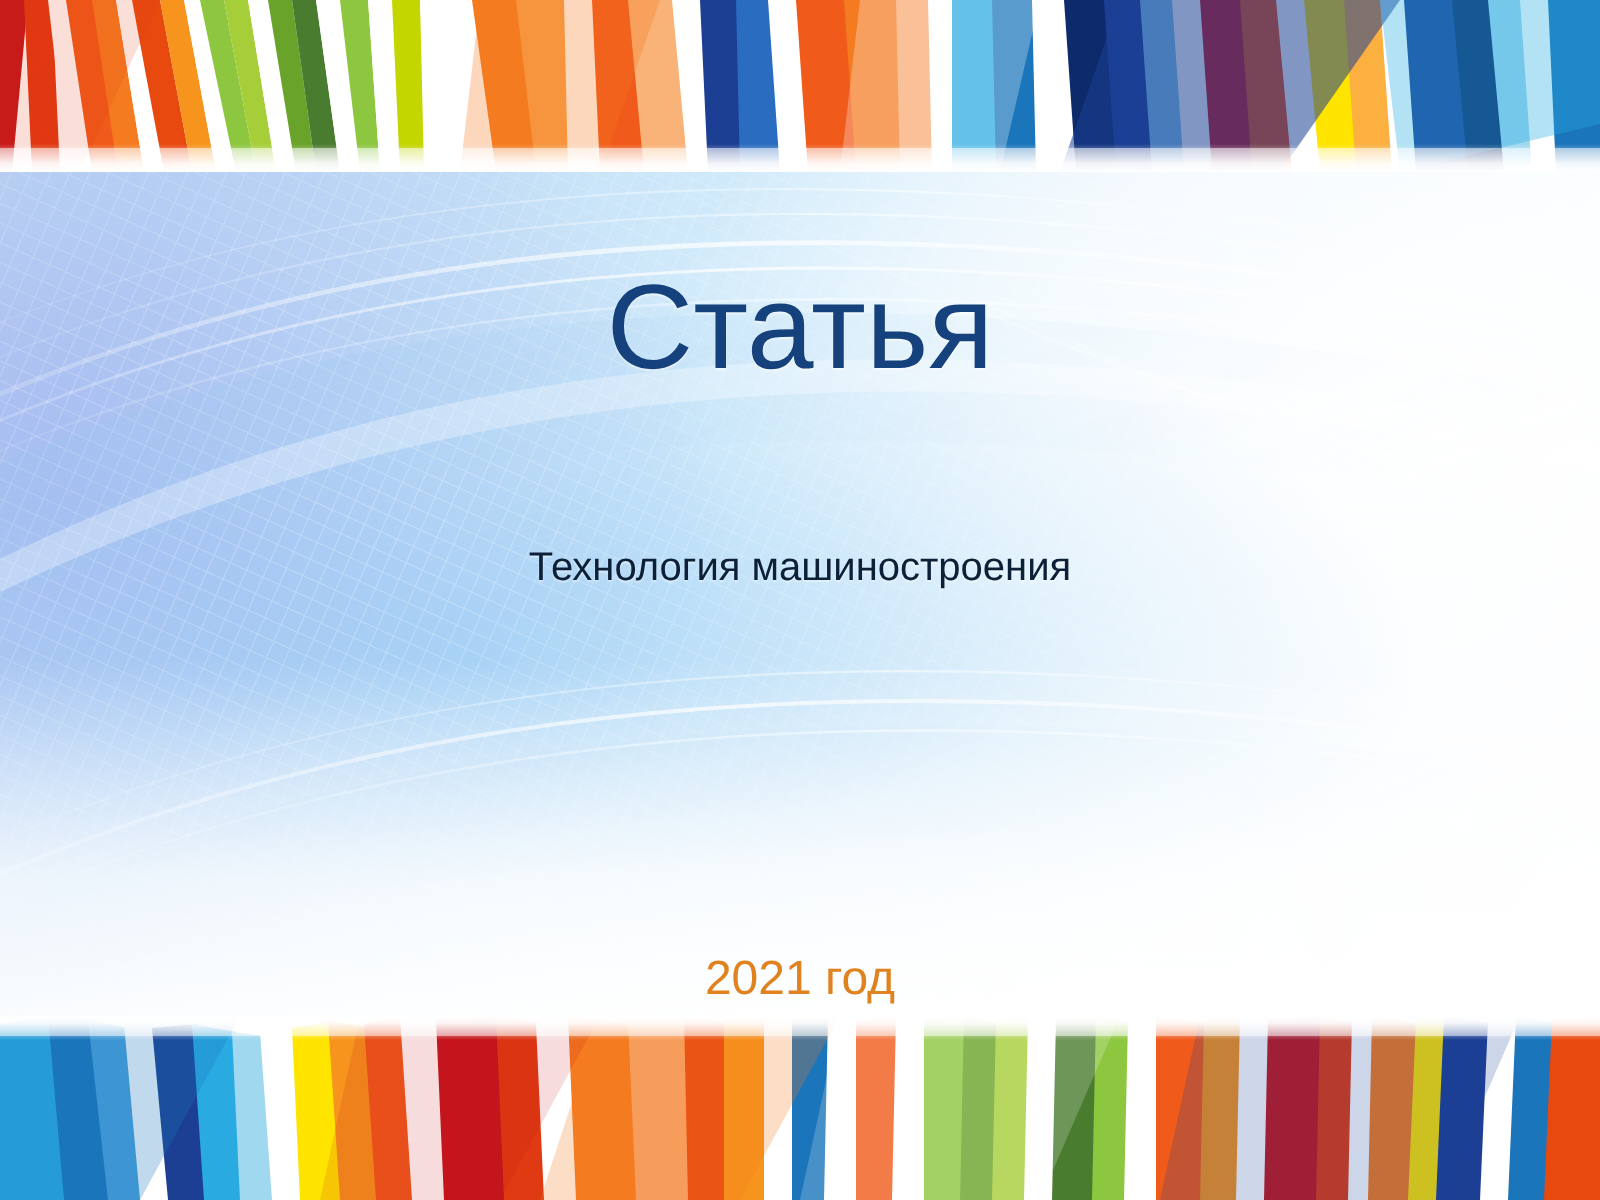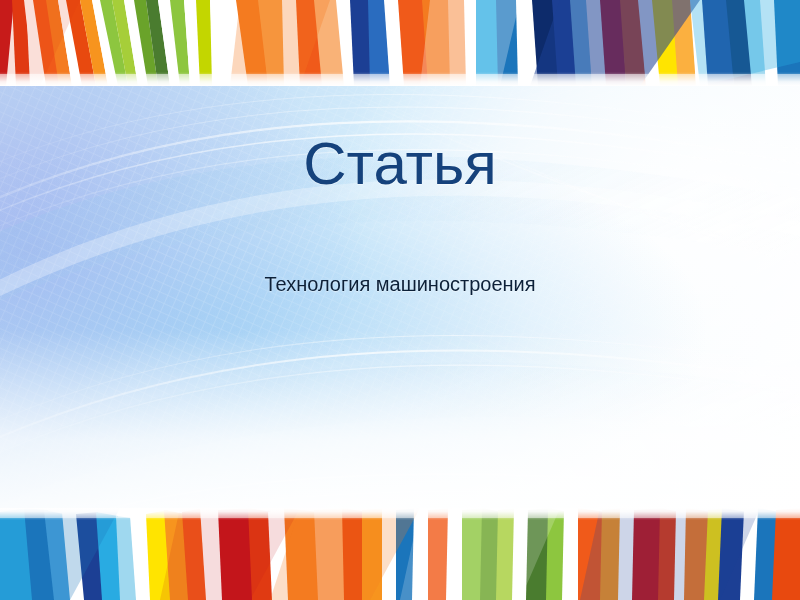--- a/index.html
+++ b/index.html
@@ -345,14 +345,15 @@
         <polygon points="180,0 300,0 250,92 160,92" fill="#c3161c" opacity="0.15"></polygon>
       </g>
       <rect x="0" y="0" width="800" height="10" fill="#ffffff" opacity="0.5"></rect>
     </svg>
   </div>
 
   <div class="title">Статья</div>
 
   <div class="subtitle">Технология машиностроения</div>
 
+  <div class="year">2021 год</div>
 
 </div>
 
 </body></html>

